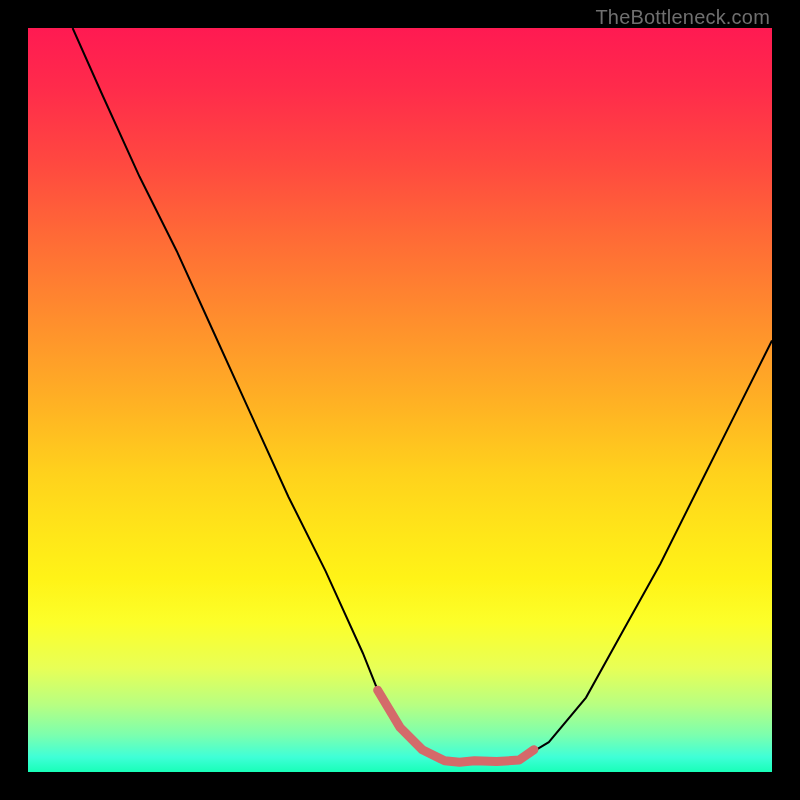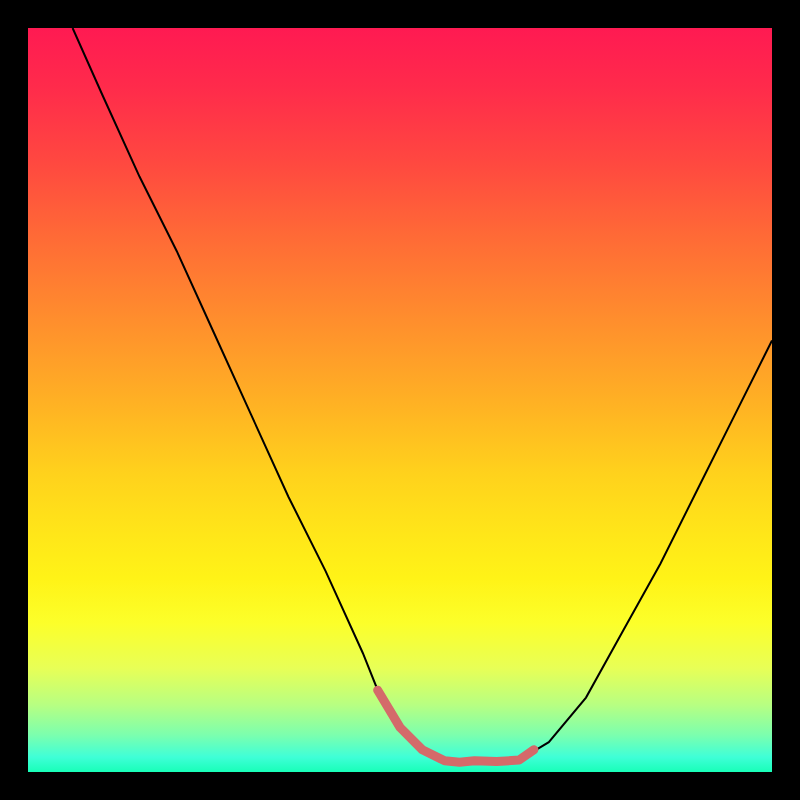--- a/index.html
+++ b/index.html
@@ -54,13 +54,14 @@
 </head>
 <body>
 
 <div class="frame">
   <div class="plot-area">
     <svg class="curve-svg" viewBox="0 0 744 744" preserveAspectRatio="none">
       <path fill="none" stroke-width="2" d="M44.6 0.0 L74.4 67.0 L111.6 148.8 L148.8 223.2 L186.0 305.0 L223.2 386.9 L260.4 468.7 L297.6 543.1 L334.8 625.0 L349.7 662.2 L372.0 699.4 L394.3 721.7 L416.6 732.8 L431.5 734.3 L446.4 732.8 L468.7 733.6 L491.0 732.1 L520.8 714.2 L558.0 669.6 L595.2 602.6 L632.4 535.7 L669.6 461.3 L706.8 386.9 L744.0 312.5" stroke="#000000"></path>
       <path fill="none" stroke-width="9" stroke-linecap="round" stroke-linejoin="round" d="M349.7 662.2 L372.0 699.4 L394.3 721.7 L416.6 732.8 L431.5 734.3 L446.4 732.8 L468.7 733.6 L491.0 732.1 L505.9 721.7" stroke="#d46a6a"></path>
     </svg>
   </div>
+  <div class="watermark">TheBottleneck.com</div>
 </div>
 
 </body></html>

